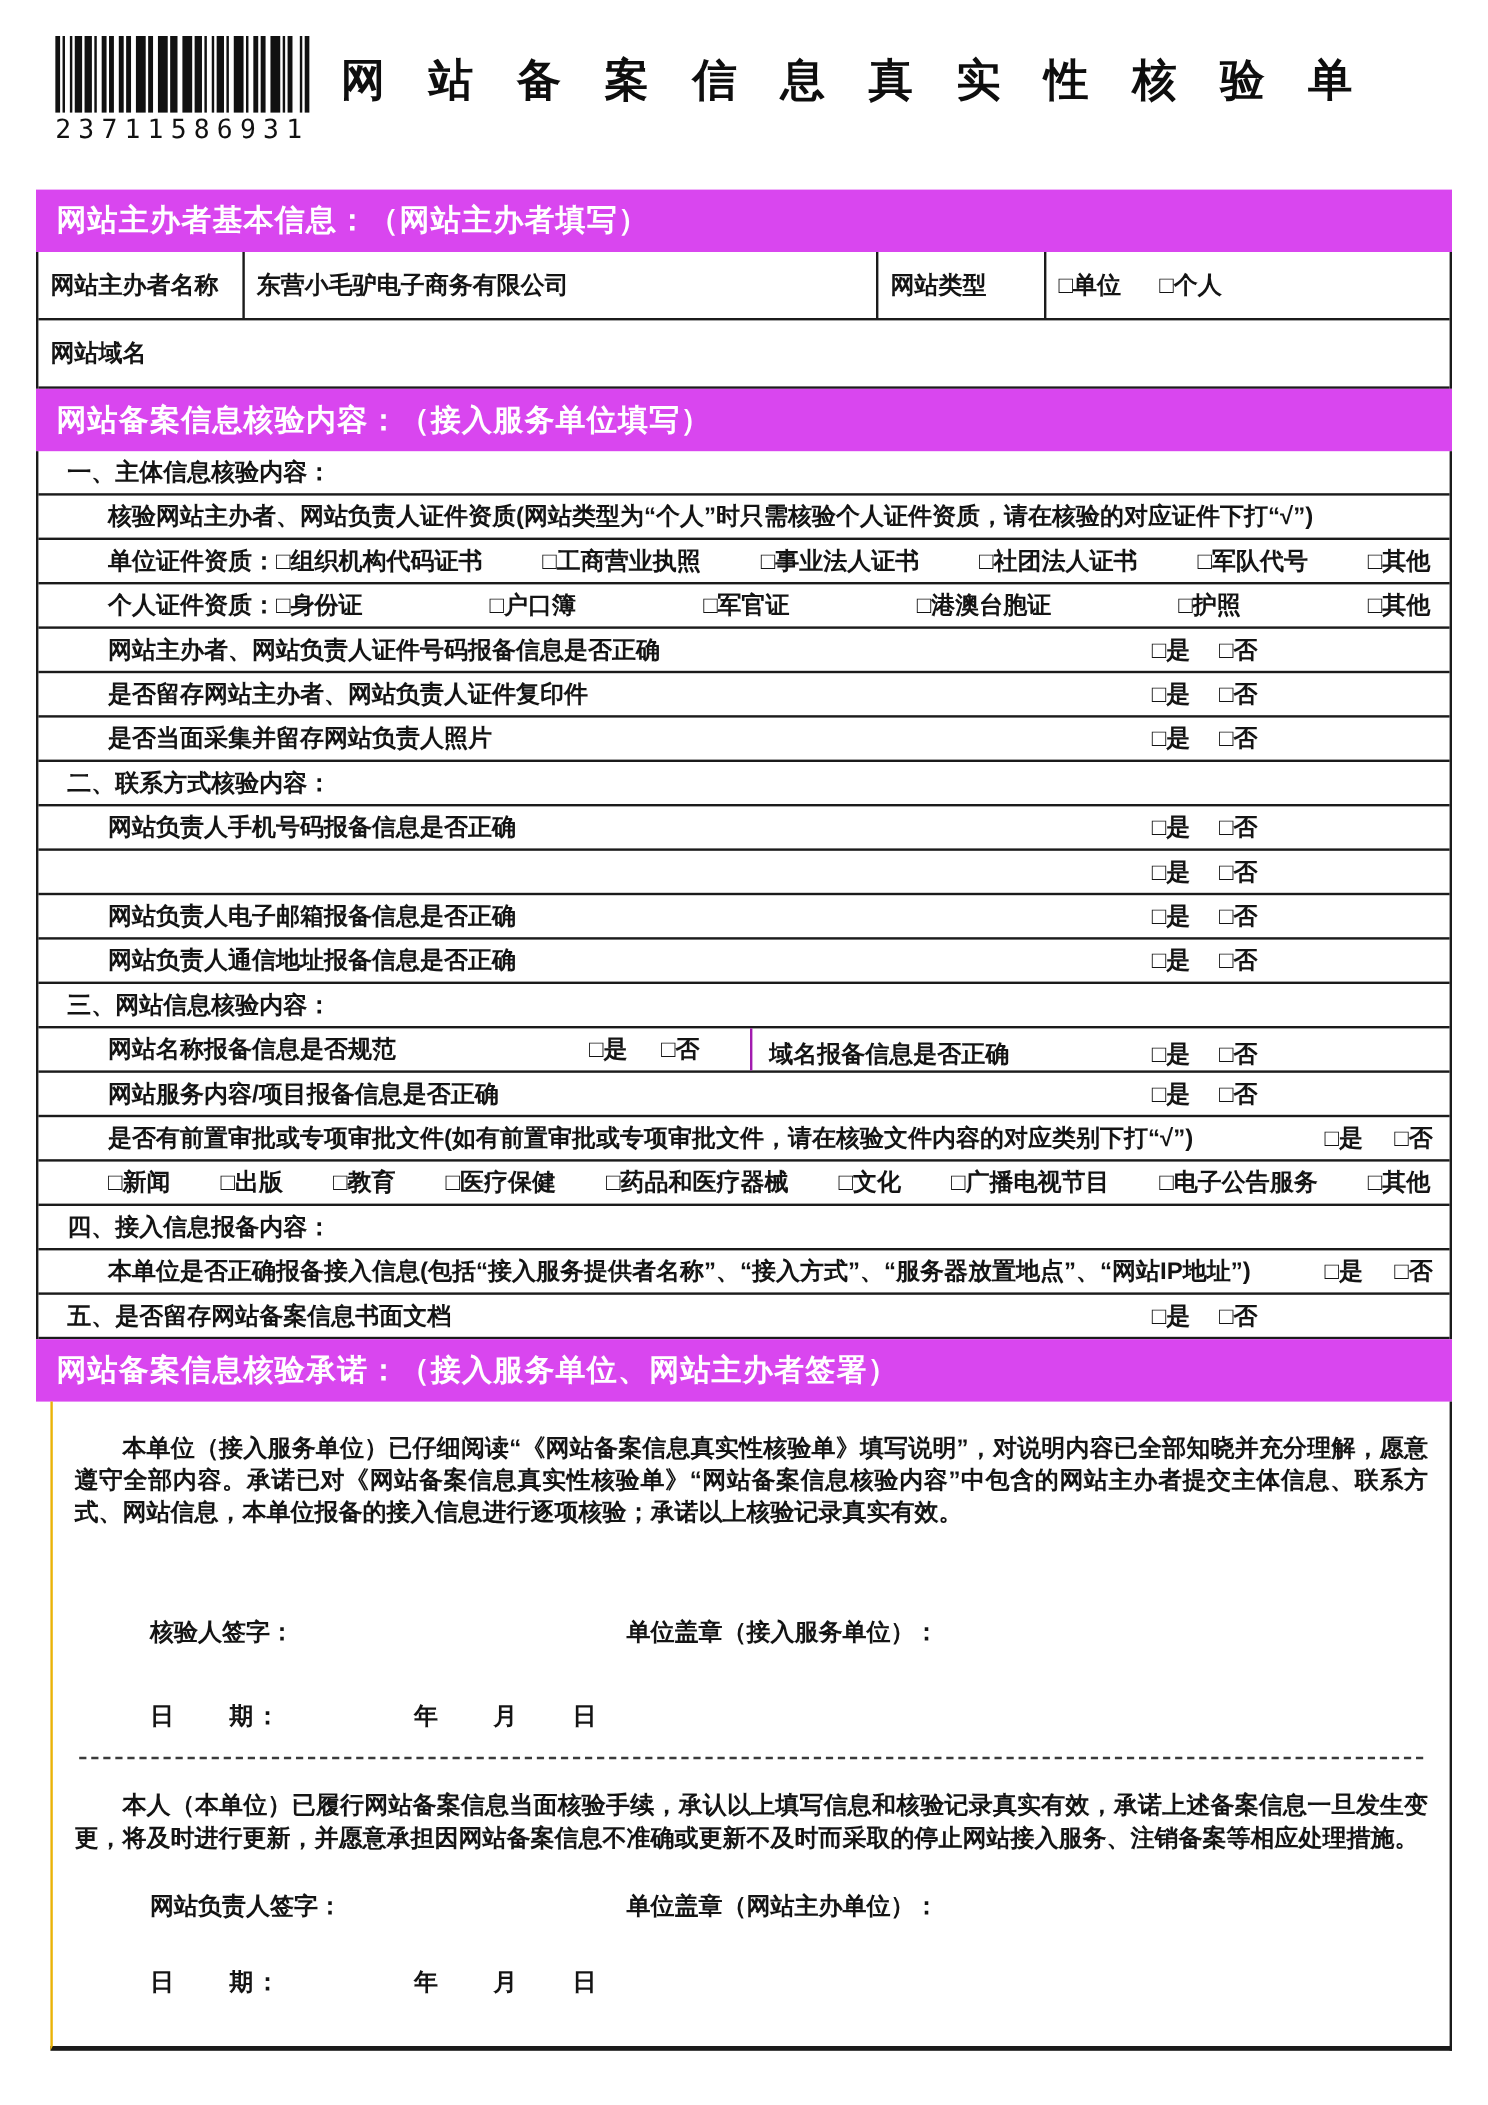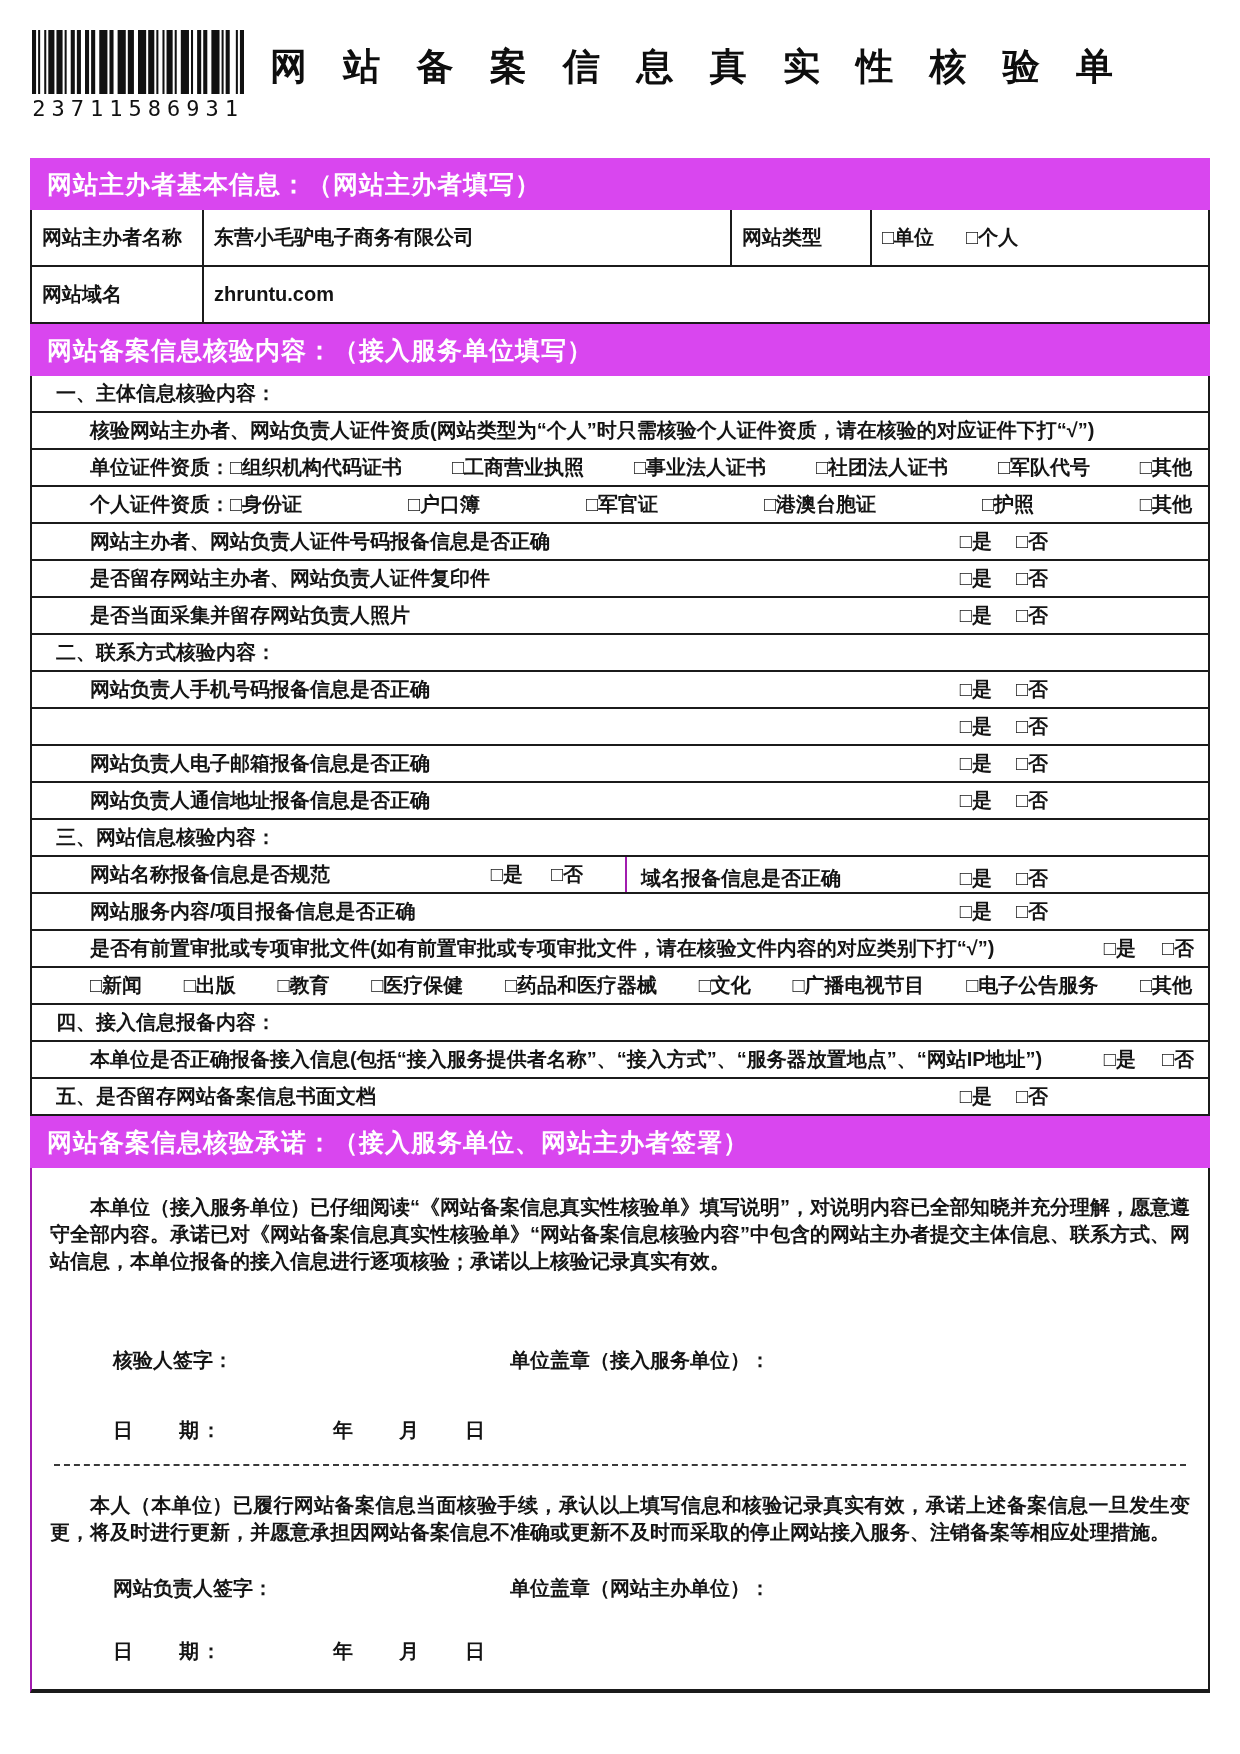--- a/index.html
+++ b/index.html
@@ -1,21 +1,21 @@
 <!DOCTYPE html>
 <html><head>
 <meta charset="utf-8">
 <style>
   html,body{margin:0;padding:0;background:#ffffff;}
   body{width:1240px;min-height:1754px;font-family:"Liberation Sans","DejaVu Sans",sans-serif;color:#141414;}
   .sheet{width:1180px;margin:0 auto;padding-top:30px;}
 
   
   .hd{display:flex;align-items:flex-start;height:128px;}
-  .bc-wrap{width:212px;margin-left:2px;text-align:right;}
+  .bc-wrap{width:212px;margin-left:16px;text-align:left;}
   .bc{height:64px;}
   .bc svg{display:block;}
   .bc-num{font-family:"DejaVu Sans Mono","Liberation Mono",monospace;font-size:22px;letter-spacing:6px;margin-top:2px;color:#111;}
   .title{flex:1;margin:12px 0 0 26px;font-size:37px;font-weight:bold;letter-spacing:13px;white-space:nowrap;color:#0e0e0e;}
 
   
   .bar{background:#d946ef;color:#ffffff;font-size:25px;line-height:30px;font-weight:bold;padding:11px 17px;letter-spacing:1px;}
 
   
   .tbl{border-left:2px solid #1b1b1b;border-right:2px solid #1b1b1b;}
@@ -35,21 +35,21 @@
   .yn.tight{padding-right:14px;gap:26px;}
   .optrow .optlab{white-space:nowrap;}
   .opts{flex:1;display:flex;justify-content:space-between;padding-right:16px;}
   .row.apr{justify-content:space-between;padding:0 16px 0 58px;}
   .row.split{padding:0;align-items:stretch;}
   .half-l{width:535px;flex:none;display:flex;align-items:center;padding-left:58px;border-right:2px solid #a21caf;}
   .half-l .yn{padding-right:42px;gap:28px;}
   .half-r{flex:1;display:flex;align-items:flex-end;padding-left:14px;gap:26px;}
 
   
-  .cbox{border-left:2px solid #a21caf;border-right:2px solid #1b1b1b;border-bottom:4px solid #1b1b1b;padding:26px 18px 24px 18px;font-weight:bold;}
+  .cbox{border-left:2px solid #eab308;border-right:2px solid #1b1b1b;border-bottom:4px solid #1b1b1b;padding:26px 18px 40px 18px;font-weight:bold;margin-left:12px;}
   .para{margin:0;font-size:20px;line-height:27px;text-indent:2em;text-align:justify;}
   .sigrow{display:flex;font-size:20px;margin-top:72px;padding-left:63px;}
   .sigrow .sig1{width:397px;flex:none;}
   .sr2{margin-top:29px;}
   .daterow{font-size:20px;margin-top:43px;padding-left:63px;letter-spacing:2px;}
   .dr1{margin-top:43px;}
   .dr2{margin-top:36px;}
   .dash{border-top:2px dashed #3a3a3a;margin:20px 4px 26px 4px;height:0;}
   .p2{margin-top:0;}
 </style>
@@ -105,21 +105,20 @@
       <div class="c w-name">网站主办者名称</div>
       <div class="c grow">东营小毛驴电子商务有限公司</div>
       <div class="c w-type">网站类型</div>
       <div class="c w-opts">
         <span>□单位</span>
         <span>□个人</span>
       </div>
     </div>
     <div class="bi-row">
       <div class="c w-name">网站域名</div>
-      <div class="c grow">zhruntu.com</div>
     </div>
   </div>
 
   <div class="bar">网站备案信息核验内容：（接入服务单位填写）</div>
 
   <div class="tbl">
 
     <div class="row sect">
       <span>一、主体信息核验内容：</span>
     </div>

